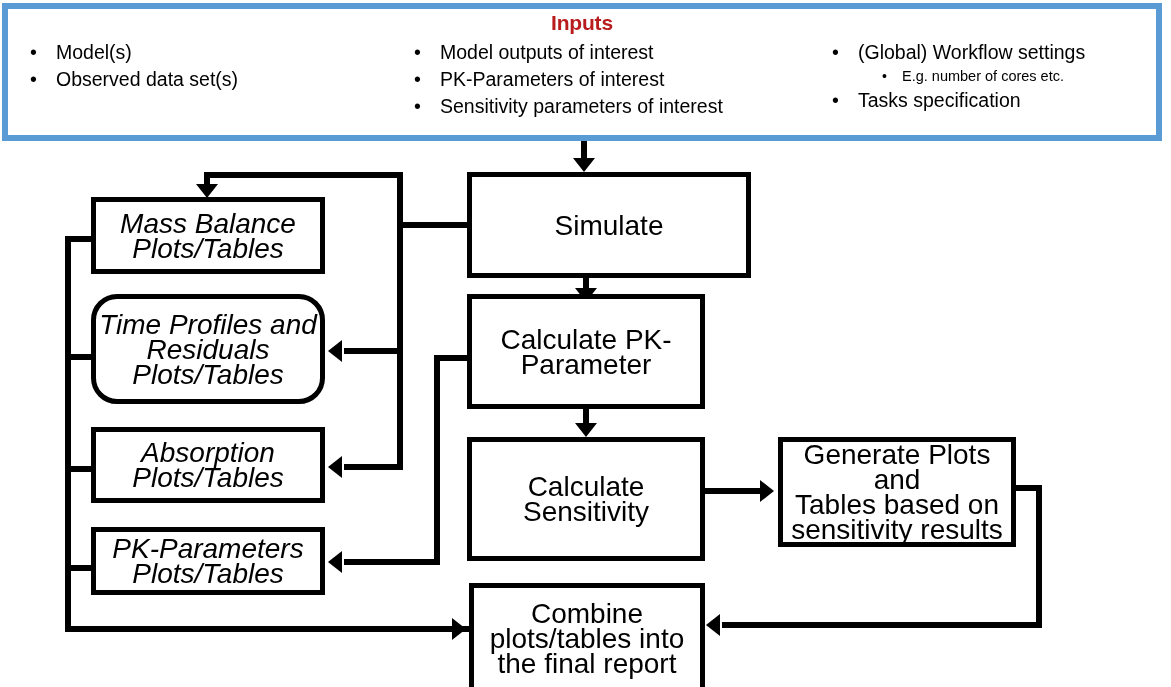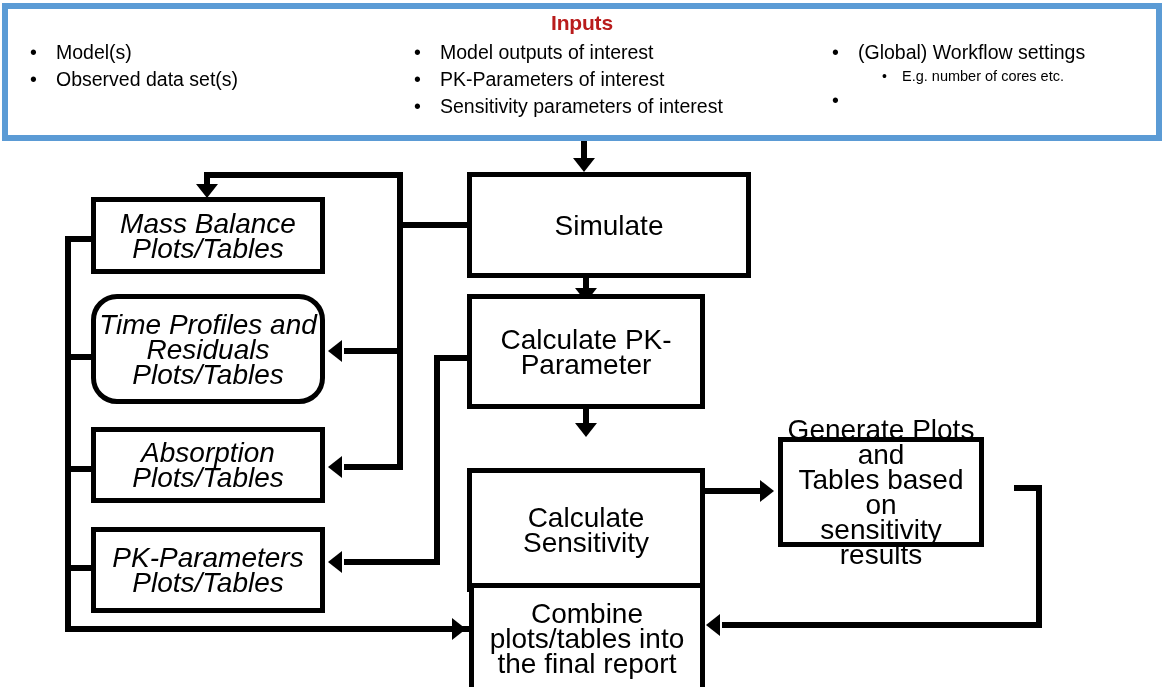--- a/index.html
+++ b/index.html
@@ -187,20 +187,21 @@
             <span>(Global) Workflow settings</span>
             <ul class="sub">
               <li>
                 <span class="bul">•</span>
                 <span>E.g. number of cores etc.</span>
               </li>
             </ul>
           </li>
           <li>
             <span class="bul">•</span>
+            <span>Tasks specification</span>
           </li>
         </ul>
       </div>
 
     </div>
   </div>
 
   <div class="line" style="left:581px; top:141px; width:6px; height:20px;"></div>
   <div class="arrow down" style="left:573px; top:158px;"></div>
 
@@ -249,31 +250,31 @@
   <div class="node italic" style="left:91px; top:197px; width:234px; height:77px; white-space:pre-line;">Mass Balance
 Plots/Tables</div>
 
   <div class="node italic" style="left:91px; top:294px; width:234px; height:110px; white-space:pre-line;border-radius:26px;">Time Profiles and
 Residuals
 Plots/Tables</div>
 
   <div class="node italic" style="left:91px; top:427px; width:234px; height:76px; white-space:pre-line;">Absorption
 Plots/Tables</div>
 
-  <div class="node italic" style="left:91px; top:527px; width:234px; height:86px; white-space:pre-line;">PK-Parameters
+  <div class="node italic" style="left:91px; top:527px; width:234px; height:68px; white-space:pre-line;">PK-Parameters
 Plots/Tables</div>
 
   <div class="node" style="left:467px; top:172px; width:284px; height:106px; white-space:pre-line;">Simulate</div>
 
   <div class="node" style="left:467px; top:294px; width:238px; height:115px; white-space:pre-line;">Calculate PK-
 Parameter</div>
 
-  <div class="node" style="left:467px; top:437px; width:238px; height:124px; white-space:pre-line;margin-top:31px;">Calculate Sensitivity</div>
-
-  <div class="node" style="left:778px; top:437px; width:206px; height:110px; white-space:pre-line;">Generate Plots and
+  <div class="node" style="left:467px; top:437px; width:238px; height:124px; white-space:pre-line;">Calculate Sensitivity</div>
+
+  <div class="node" style="left:778px; top:437px; width:238px; height:110px; white-space:pre-line;">Generate Plots and
 Tables based on
 sensitivity results</div>
 
   <div class="node" style="left:469px; top:583px; width:236px; height:110px; white-space:pre-line;">Combine
 plots/tables into
 the final report</div>
 
 </div>
 
 </body></html>

